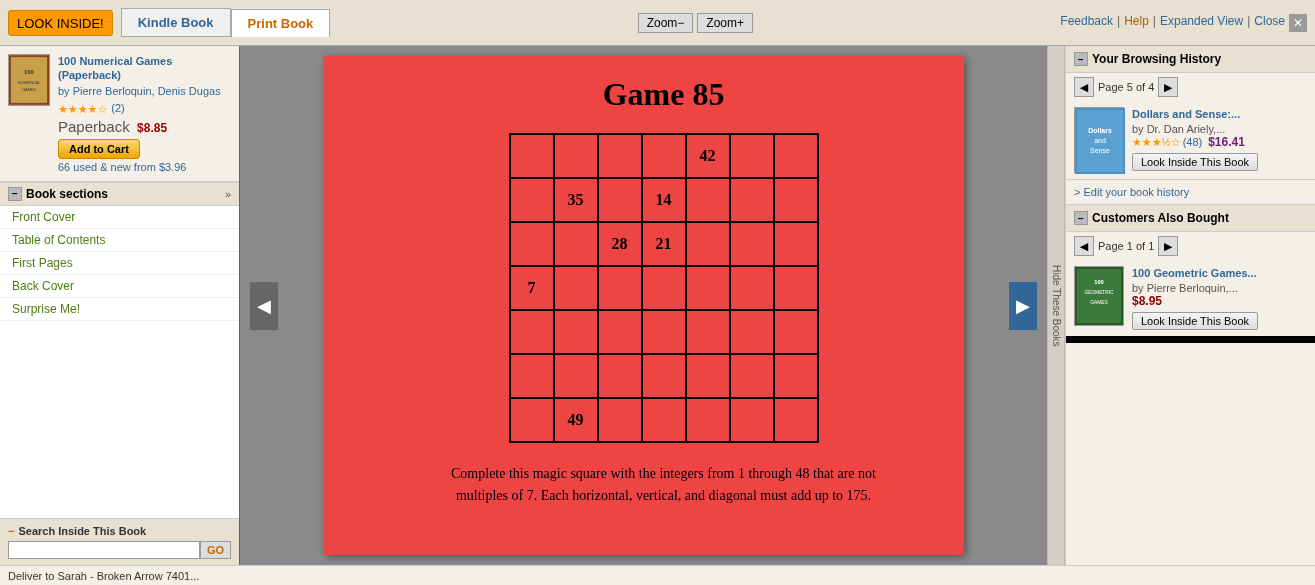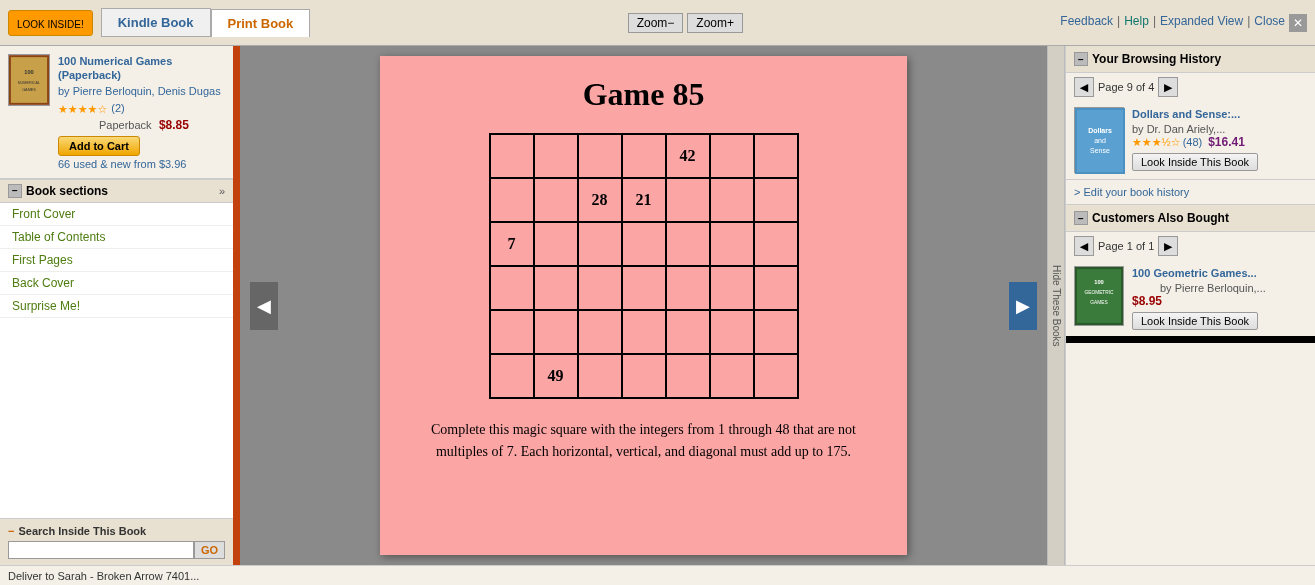--- a/index.html
+++ b/index.html
@@ -3,43 +3,43 @@
   <meta charset="utf-8">
   <style>
     * { box-sizing: border-box; margin: 0; padding: 0; }
     body { font-family: Arial, sans-serif; font-size: 12px; background: #c8a96e; width: 1315px; height: 585px; overflow: hidden; }
 
     #app { display: flex; flex-direction: column; width: 1315px; height: 585px; }
 
     
     #topbar { display: flex; align-items: center; background: #e8e0d0; border-bottom: 1px solid #aaa; height: 46px; padding: 0 8px; gap: 0; }
     #look-inside { background: #f90; color: #000; font-weight: bold; font-size: 14px; padding: 4px 8px; border-radius: 3px; border: 1px solid #c80; margin-right: 8px; cursor: pointer; }
-    #look-inside span { color: #000; font-size: 10px; font-weight: normal; }
+    #look-inside span { color: #000; font-size: 13px; font-weight: normal; }
     .tab { padding: 6px 16px; border: 1px solid #aaa; background: #f0f0f0; cursor: pointer; font-size: 13px; font-weight: bold; }
     .tab.active { color: #c60; border-bottom: none; background: #fff; }
     .tab.inactive { color: #369; }
     #zoom-controls { margin-left: auto; display: flex; align-items: center; gap: 4px; }
     .zoom-btn { background: #ddd; border: 1px solid #999; padding: 2px 8px; cursor: pointer; font-size: 12px; }
     #top-right-links { margin-left: auto; display: flex; gap: 4px; font-size: 12px; color: #369; }
     #top-right-links span { color: #666; }
     #close-btn { background: #999; color: #fff; border: none; width: 18px; height: 18px; cursor: pointer; font-size: 12px; display: flex; align-items: center; justify-content: center; }
 
     
     #main { display: flex; flex: 1; overflow: hidden; }
 
     
-    #left-panel { width: 240px; background: #f4f0e8; border-right: 7px solid #c2410c; display: flex; flex-direction: column; overflow: hidden; flex-shrink: 0; }
+    #left-panel { width: 240px; background: #f4f0e8; border-right: 1px solid #c2410c; display: flex; flex-direction: column; overflow: hidden; flex-shrink: 0; }
     #book-info { padding: 8px; border-bottom: 1px solid #ccc; background: #f4f0e8; }
     #book-info-inner { display: flex; gap: 8px; }
     #book-thumb { width: 42px; height: 52px; background: #c8a; border: 1px solid #999; flex-shrink: 0; display: flex; align-items: center; justify-content: center; font-size: 8px; color: #333; }
     #book-title { font-size: 11px; color: #369; font-weight: bold; line-height: 1.3; }
     #book-author { font-size: 11px; color: #369; margin-top: 2px; }
     #book-stars { color: #f90; font-size: 11px; margin-top: 3px; }
     #book-reviews { color: #369; font-size: 11px; }
-    #book-price-type { font-size: 11px; color: #555; margin-top: 2px; margin-left: 41px; }
+    #book-price-type { font-size: 15px; color: #555; margin-top: 2px; }
     #book-price { color: #900; font-size: 12px; font-weight: bold; }
     #add-to-cart-btn { background: linear-gradient(to bottom, #f9d976, #f0a500); border: 1px solid #c80; border-radius: 3px; padding: 3px 10px; cursor: pointer; font-size: 11px; font-weight: bold; margin-top: 4px; display: inline-block; }
     #used-new { font-size: 11px; color: #555; margin-top: 2px; }
 
     
     #sections-header { display: flex; align-items: center; justify-content: space-between; padding: 4px 8px; background: #e8e0d0; border-bottom: 1px solid #ccc; border-top: 1px solid #ccc; }
     #sections-title-row { display: flex; align-items: center; gap: 4px; font-weight: bold; font-size: 12px; }
     #sections-collapse { width: 14px; height: 14px; background: #bbb; border: 1px solid #999; display: flex; align-items: center; justify-content: center; font-size: 10px; cursor: pointer; }
     #collapse-arrow { color: #555; font-size: 11px; cursor: pointer; }
 
@@ -49,21 +49,21 @@
     #search-inside { background: #e8e0d0; border-top: 1px solid #ccc; padding: 6px 8px; }
     #search-inside-label { font-size: 11px; font-weight: bold; color: #333; margin-bottom: 4px; display: flex; align-items: center; gap: 4px; }
     #search-inside-row { display: flex; }
     #search-input { flex: 1; border: 1px solid #999; padding: 2px 4px; font-size: 11px; }
     #search-go-btn { background: #ddd; border: 1px solid #999; padding: 2px 6px; cursor: pointer; font-size: 11px; color: #c60; font-weight: bold; }
 
     
     #center-panel { flex: 1; background: #8a8a8a; display: flex; flex-direction: column; align-items: center; overflow: hidden; position: relative; }
     #page-nav-left { position: absolute; left: 10px; top: 50%; transform: translateY(-50%); width: 28px; height: 48px; background: #666; color: #fff; display: flex; align-items: center; justify-content: center; font-size: 18px; cursor: pointer; z-index: 10; }
     #page-nav-right { position: absolute; right: 10px; top: 50%; transform: translateY(-50%); width: 28px; height: 48px; background: #369; color: #fff; display: flex; align-items: center; justify-content: center; font-size: 18px; cursor: pointer; z-index: 10; }
-    #book-page { background: #fca5a5; width: 527px; height: 530px; margin: 10px auto; overflow: hidden; display: flex; align-items: flex-start; justify-content: flex-end; box-shadow: 2px 2px 8px rgba(0,0,0,0.4); }
+    #book-page { background: #ef4444; width: 640px; height: 530px; margin: 10px auto; overflow: hidden; display: flex; align-items: flex-start; justify-content: flex-end; box-shadow: 2px 2px 8px rgba(0,0,0,0.4); }
     #page-content { width: 600px; padding: 20px; display: flex; flex-direction: column; align-items: center; }
     #game-title { font-size: 32px; font-weight: bold; margin-bottom: 20px; font-family: Georgia, serif; }
     #magic-grid { border-collapse: collapse; margin-bottom: 20px; }
     #magic-grid td { width: 44px; height: 44px; border: 2px solid #000; text-align: center; vertical-align: middle; font-size: 16px; font-weight: bold; font-family: Georgia, serif; }
     #game-desc { font-size: 14px; font-family: Georgia, serif; text-align: center; line-height: 1.6; max-width: 480px; }
 
     
     #hide-panel { width: 18px; background: #d4cfc4; border-left: 1px solid #bbb; border-right: 1px solid #bbb; display: flex; align-items: center; justify-content: center; cursor: pointer; writing-mode: vertical-rl; font-size: 10px; color: #555; padding: 4px; }
 
     
@@ -91,21 +91,21 @@
     #also-bought-header { display: flex; align-items: center; gap: 4px; padding: 6px 8px; background: #e8e0d0; border-bottom: 1px solid #ccc; font-weight: bold; font-size: 12px; }
     #ab-collapse { width: 14px; height: 14px; background: #bbb; border: 1px solid #999; display: flex; align-items: center; justify-content: center; font-size: 10px; cursor: pointer; }
     #also-bought-page-nav { display: flex; align-items: center; gap: 4px; padding: 4px 8px; }
     #ab-prev-btn { width: 20px; height: 20px; background: #ddd; border: 1px solid #999; display: flex; align-items: center; justify-content: center; font-size: 11px; cursor: pointer; }
     #ab-next-btn { width: 20px; height: 20px; background: #ddd; border: 1px solid #999; display: flex; align-items: center; justify-content: center; font-size: 11px; cursor: pointer; }
 
     #also-bought-book-item { display: flex; gap: 8px; padding: 6px 8px; border-bottom: 7px solid #000000; }
     #ab-book-thumb { width: 50px; height: 60px; background: #2a5a2a; flex-shrink: 0; border: 1px solid #999; display: flex; align-items: center; justify-content: center; }
     #ab-book-info { flex: 1; }
     #ab-book-title { font-size: 11px; color: #369; font-weight: bold; line-height: 1.3; cursor: pointer; }
-    #ab-book-author { font-size: 11px; color: #555; margin-top: 2px; margin-left: 28px; }
+    #ab-book-author { font-size: 11px; color: #555; margin-top: 2px; }
     #ab-book-price { color: #900; font-size: 12px; font-weight: bold; }
     #ab-look-inside-btn { display: inline-block; background: linear-gradient(to bottom, #f4f4f4, #ddd); border: 1px solid #999; padding: 2px 8px; font-size: 11px; cursor: pointer; margin-top: 4px; border-radius: 2px; }
 
     
     #statusbar { height: 20px; background: #f4f0e8; border-top: 1px solid #ccc; display: flex; align-items: center; padding: 0 8px; font-size: 11px; color: #333; }
   </style>
 </head>
 <body>
 
 <div id="app">
@@ -116,21 +116,21 @@
     </div>
     <div class="tab inactive">Kindle Book</div>
     <div class="tab active">Print Book</div>
     <div id="zoom-controls">
       <button class="zoom-btn">Zoom−</button>
       <button class="zoom-btn">Zoom+</button>
     </div>
     <div id="top-right-links">
       <a style="color:#369;text-decoration:none;cursor:pointer">Feedback</a>
       <span>|</span>
-      <a style="color:#0f766e;text-decoration:none;cursor:pointer">Help</a>
+      <a style="color:#a16207;text-decoration:none;cursor:pointer">Help</a>
       <span>|</span>
       <a style="color:#369;text-decoration:none;cursor:pointer">Expanded View</a>
       <span>|</span>
       <a style="color:#369;text-decoration:none;cursor:pointer">Close</a>
       <button id="close-btn">✕</button>
     </div>
   </div>
 
   <div id="main">
 
@@ -202,20 +202,29 @@
               <td></td>
                   <td></td>
                   <td></td>
                   <td></td>
                   <td>42</td>
                   <td></td>
                   <td></td>
             </tr>
             <tr>
               <td></td>
+                  <td>35</td>
+                  <td></td>
+                  <td>14</td>
+                  <td></td>
+                  <td></td>
+                  <td></td>
+            </tr>
+            <tr>
+              <td></td>
                   <td></td>
                   <td>28</td>
                   <td>21</td>
                   <td></td>
                   <td></td>
                   <td></td>
             </tr>
             <tr>
               <td>7</td>
                   <td></td>
@@ -266,21 +275,21 @@
 
     <div id="right-panel">
 
       <div id="browsing-history-header">
         <div id="bh-collapse">−</div>
         <span>Your Browsing History</span>
       </div>
 
       <div id="history-page-nav">
         <div id="prev-page-btn">◀</div>
-        <span class="page-label">Page 9 of 4</span>
+        <span class="page-label">Page 5 of 4</span>
         <div id="next-page-btn">▶</div>
       </div>
 
       <div id="history-book-item">
         <div id="history-book-thumb">
           <svg width="50" height="66" viewBox="0 0 50 66">
             <rect width="50" height="66" fill="#4a90c0"></rect>
             <rect x="2" y="2" width="46" height="62" fill="#5aa0d0"></rect>
             <text x="25" y="25" text-anchor="middle" font-size="7" fill="#fff" font-weight="bold">Dollars</text>
             <text x="25" y="35" text-anchor="middle" font-size="7" fill="#fff">and</text>

